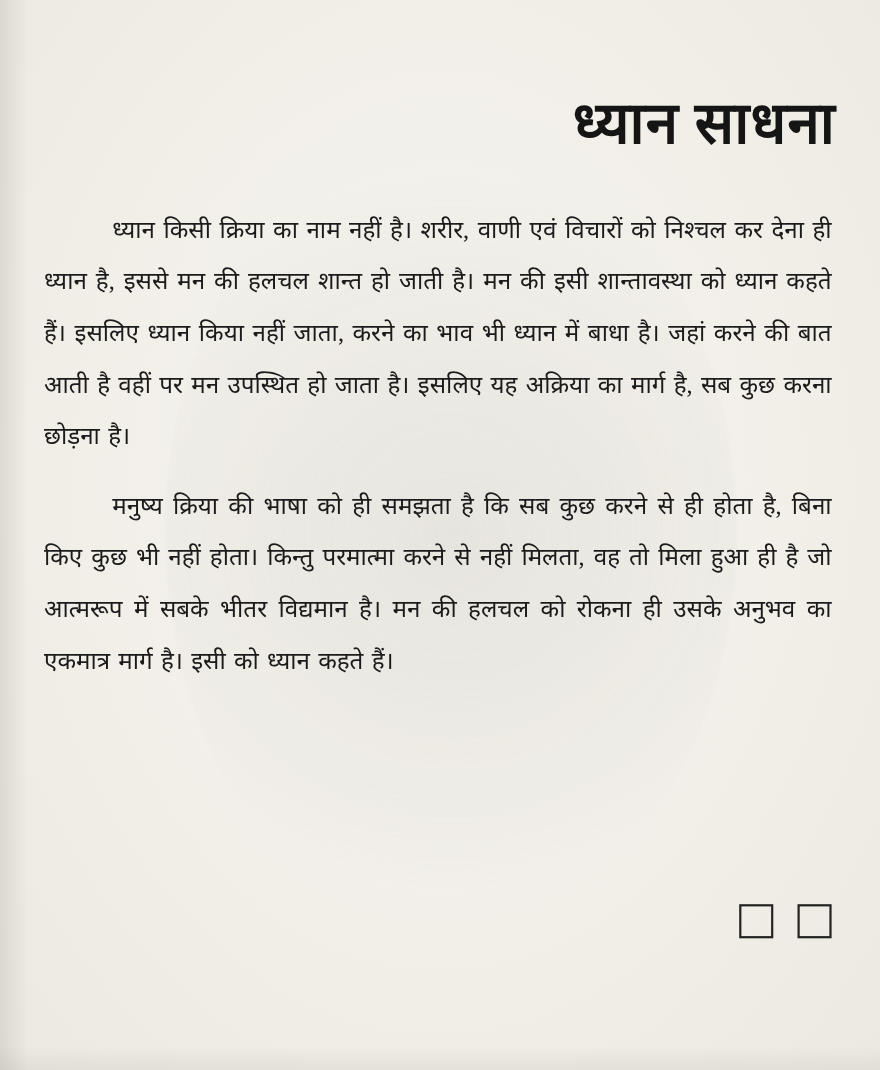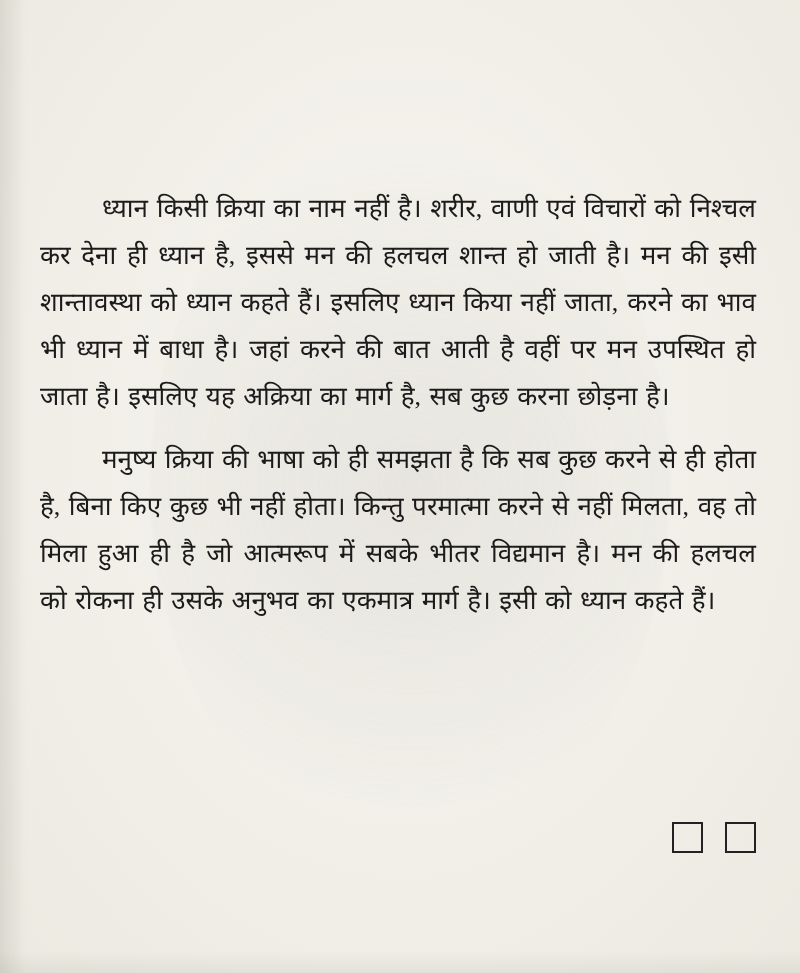--- a/index.html
+++ b/index.html
@@ -61,21 +61,21 @@
   }
 
   .body-text {
     position: absolute;
     left: 40px;
     right: 40px;
     top: 185px;
   }
   .para {
     margin: 0 4px 16px 0;
-    font-size: 26px;
+    font-size: 22px;
     line-height: 47px;
     color: #1b1b1b;
     text-align: justify;
     text-indent: 62px;
     word-spacing: 2px;
   }
   .para:last-child { margin-bottom: 0; }
 
   .end-marks {
     position: absolute;
@@ -110,20 +110,21 @@
 
 <div class="page">
 
   <div class="edge-left"></div>
   <div class="edge-bottom"></div>
 
   <div class="watermark"></div>
   <div class="watermark-text wm-top"></div>
   <div class="watermark-text wm-bottom"></div>
 
+  <h1 class="title">ध्यान साधना</h1>
 
   <div class="body-text">
     <p class="para">ध्यान किसी क्रिया का नाम नहीं है। शरीर, वाणी एवं विचारों को निश्चल कर देना ही ध्यान है, इससे मन की हलचल शान्त हो जाती है। मन की इसी शान्तावस्था को ध्यान कहते हैं। इसलिए ध्यान किया नहीं जाता, करने का भाव भी ध्यान में बाधा है। जहां करने की बात आती है वहीं पर मन उपस्थित हो जाता है। इसलिए यह अक्रिया का मार्ग है, सब कुछ करना छोड़ना है।</p>
     <p class="para">मनुष्य क्रिया की भाषा को ही समझता है कि सब कुछ करने से ही होता है, बिना किए कुछ भी नहीं होता। किन्तु परमात्मा करने से नहीं मिलता, वह तो मिला हुआ ही है जो आत्मरूप में सबके भीतर विद्यमान है। मन की हलचल को रोकना ही उसके अनुभव का एकमात्र मार्ग है। इसी को ध्यान कहते हैं।</p>
   </div>
 
   <div class="end-marks">
     <span class="end-mark"></span>
     <span class="end-mark"></span>
   </div>

